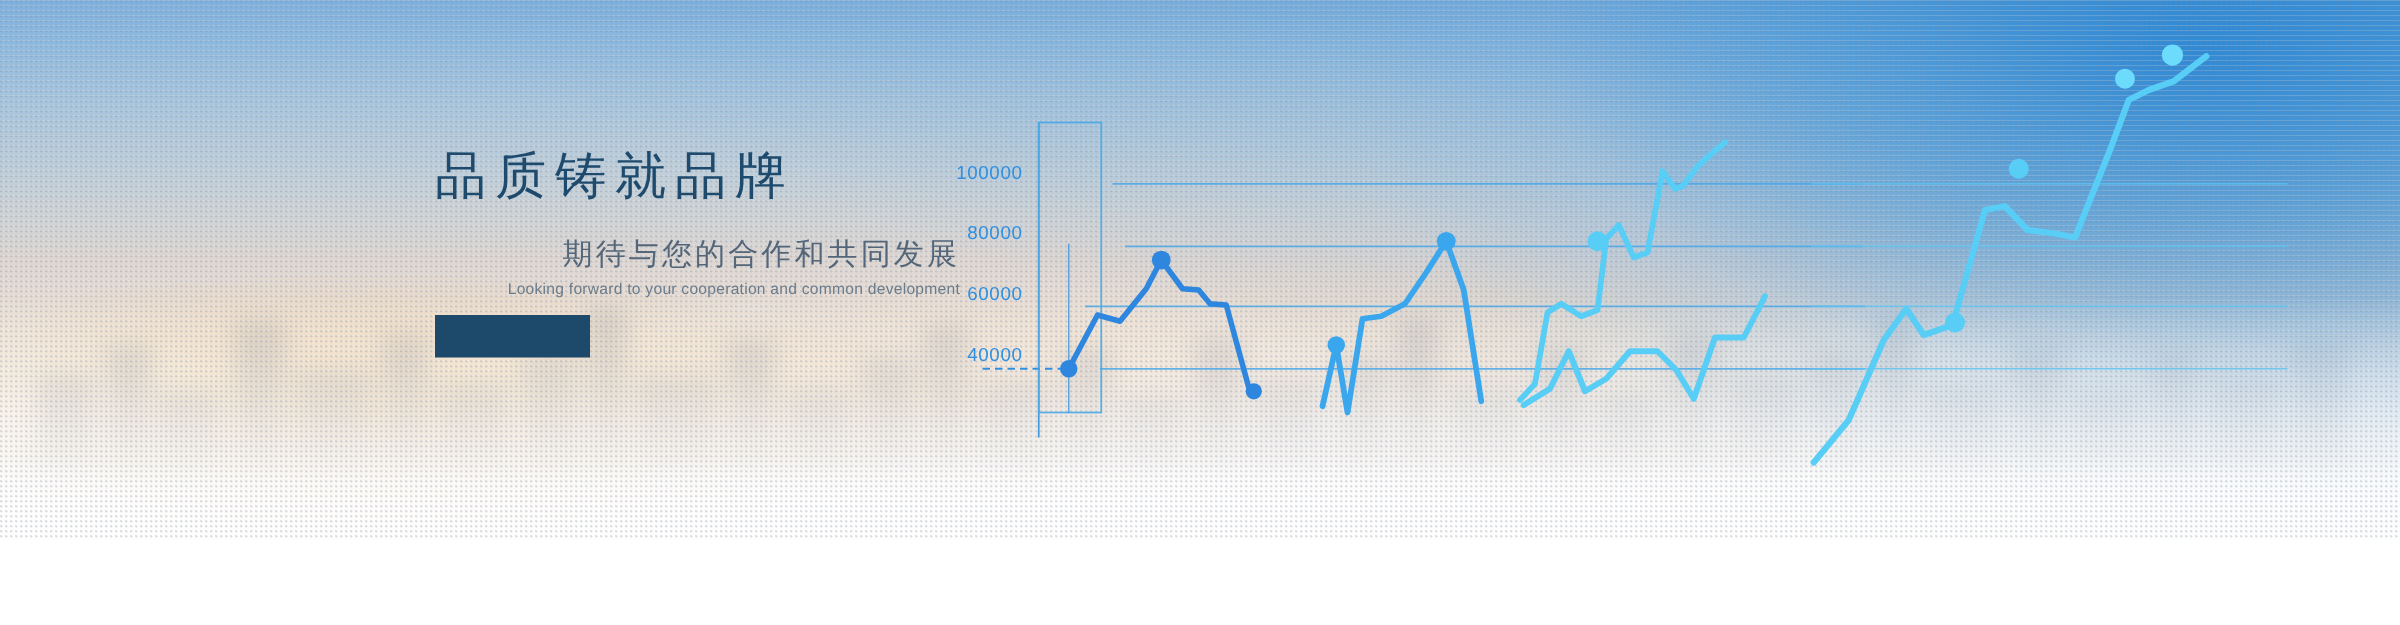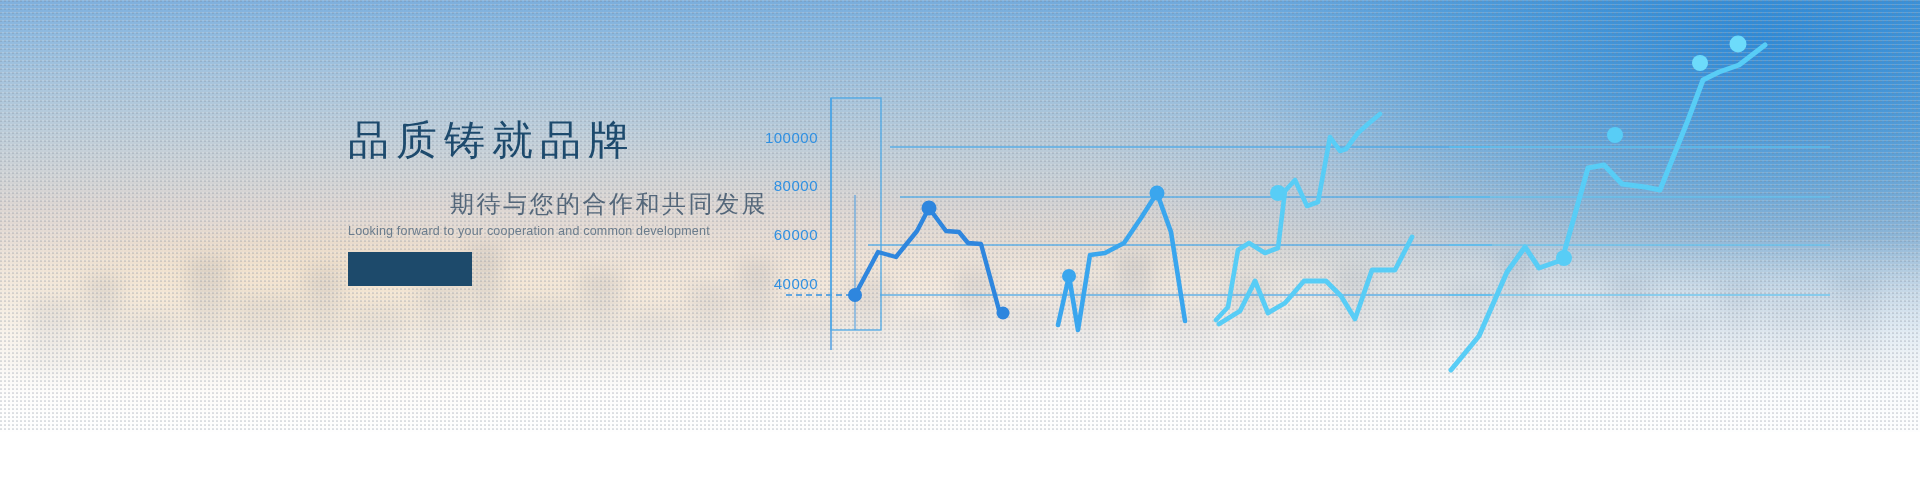--- a/index.html
+++ b/index.html
@@ -62,21 +62,21 @@
   #headline{
     font-size:41px;line-height:1;letter-spacing:7px;font-weight:400;
     color:#1d4a6d;margin:0 0 31px 0;white-space:nowrap;
   }
   #subhead{
     font-size:24px;line-height:1;letter-spacing:2.5px;font-weight:400;
     color:#54677a;margin:0 0 9px 0;white-space:nowrap;text-align:right;
   }
   #subhead-en{
     font-size:12.5px;line-height:1;letter-spacing:.2px;font-weight:400;
-    color:#6a7c8c;margin:0;white-space:nowrap;
+    color:#6a7c8c;margin:0;white-space:nowrap;text-align:right;
   }
   #cta{
     position:absolute;left:348px;top:252px;width:124px;height:34px;
     background:#1d4a6b;border:0;padding:0;cursor:pointer;
     font-size:14px;color:#ffffff;letter-spacing:1px;
   }
 
   
   #chart{position:absolute;left:0;top:0;width:1920px;height:500px;pointer-events:none;}
   .tick-label{

